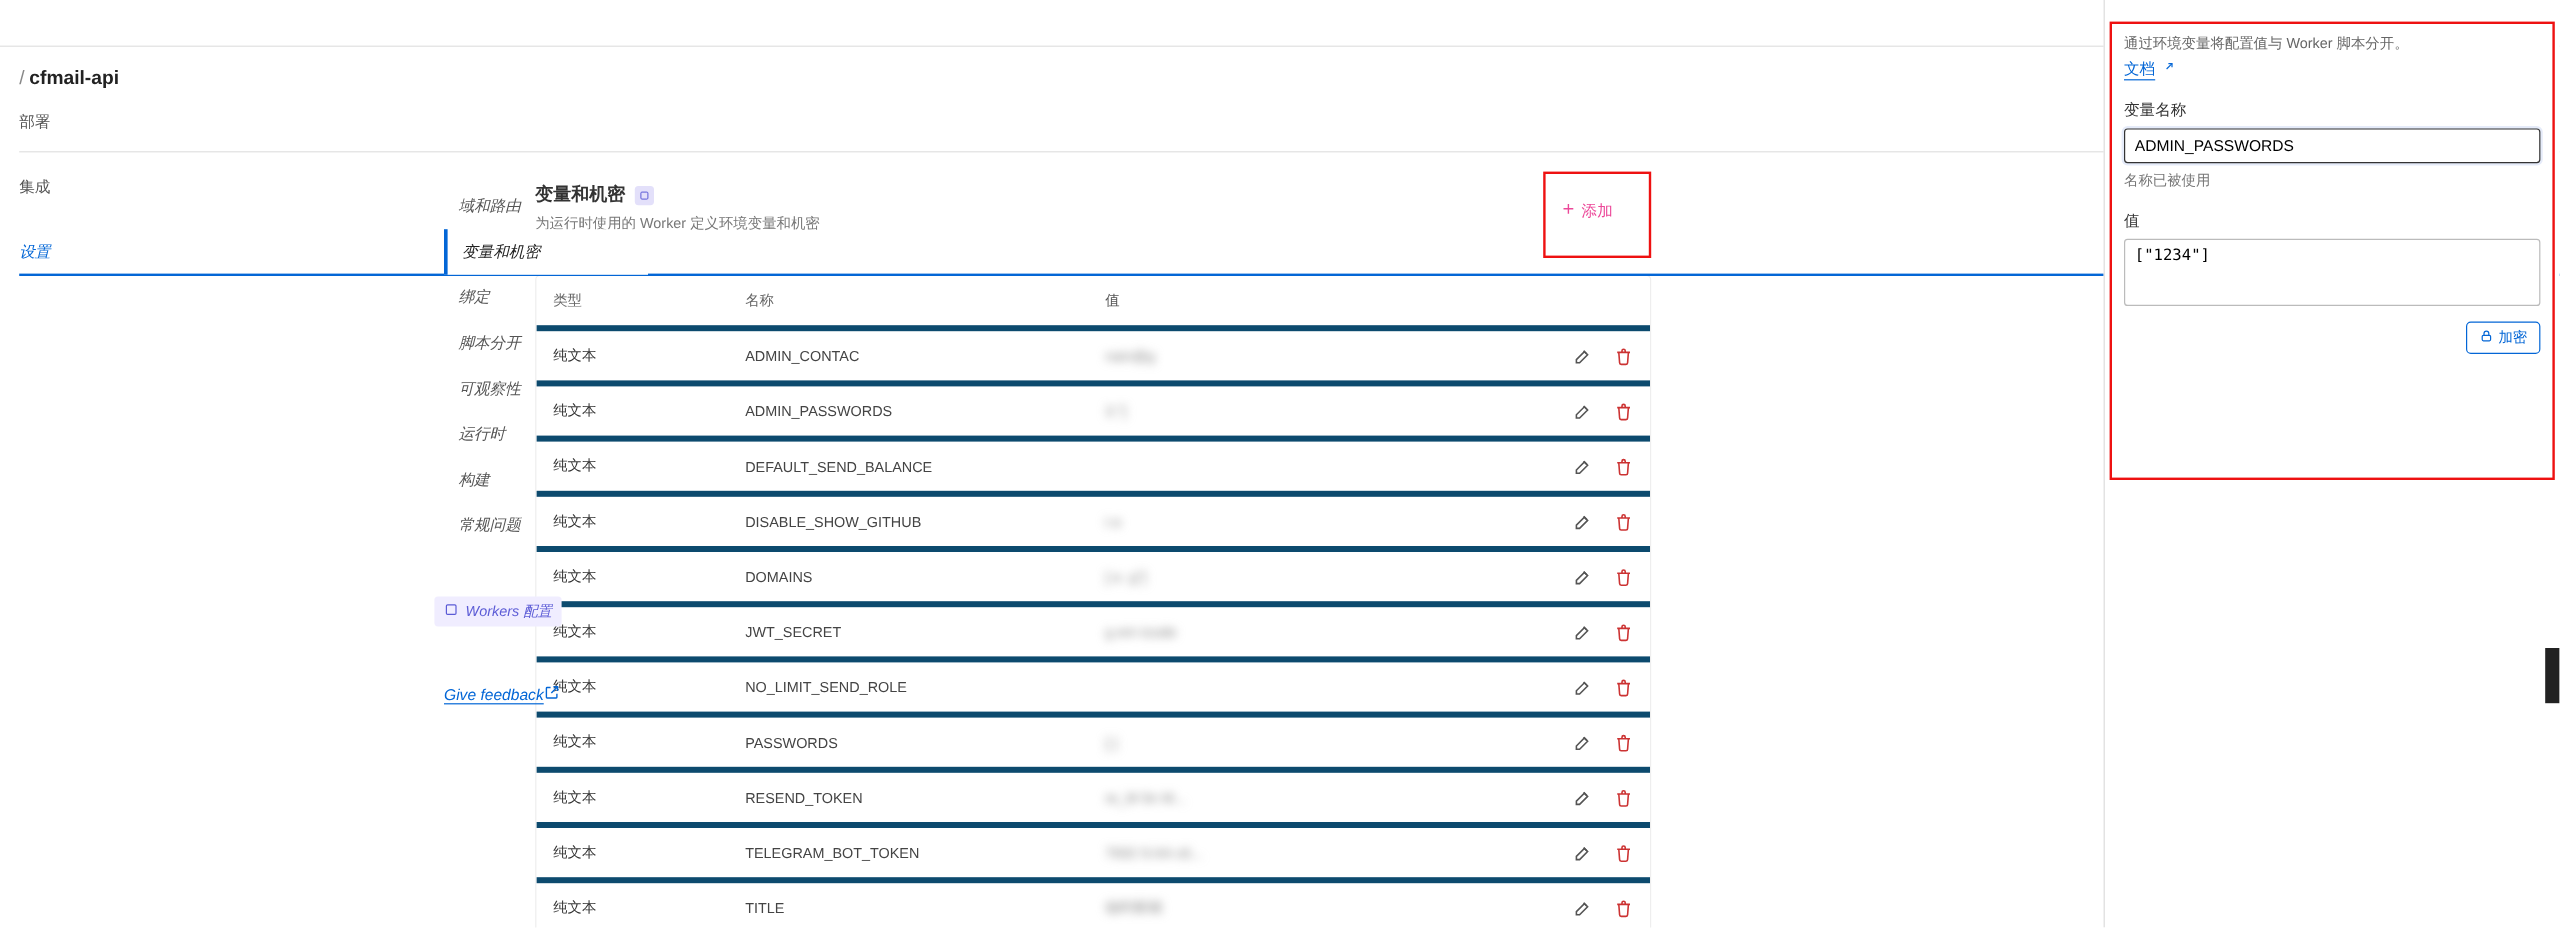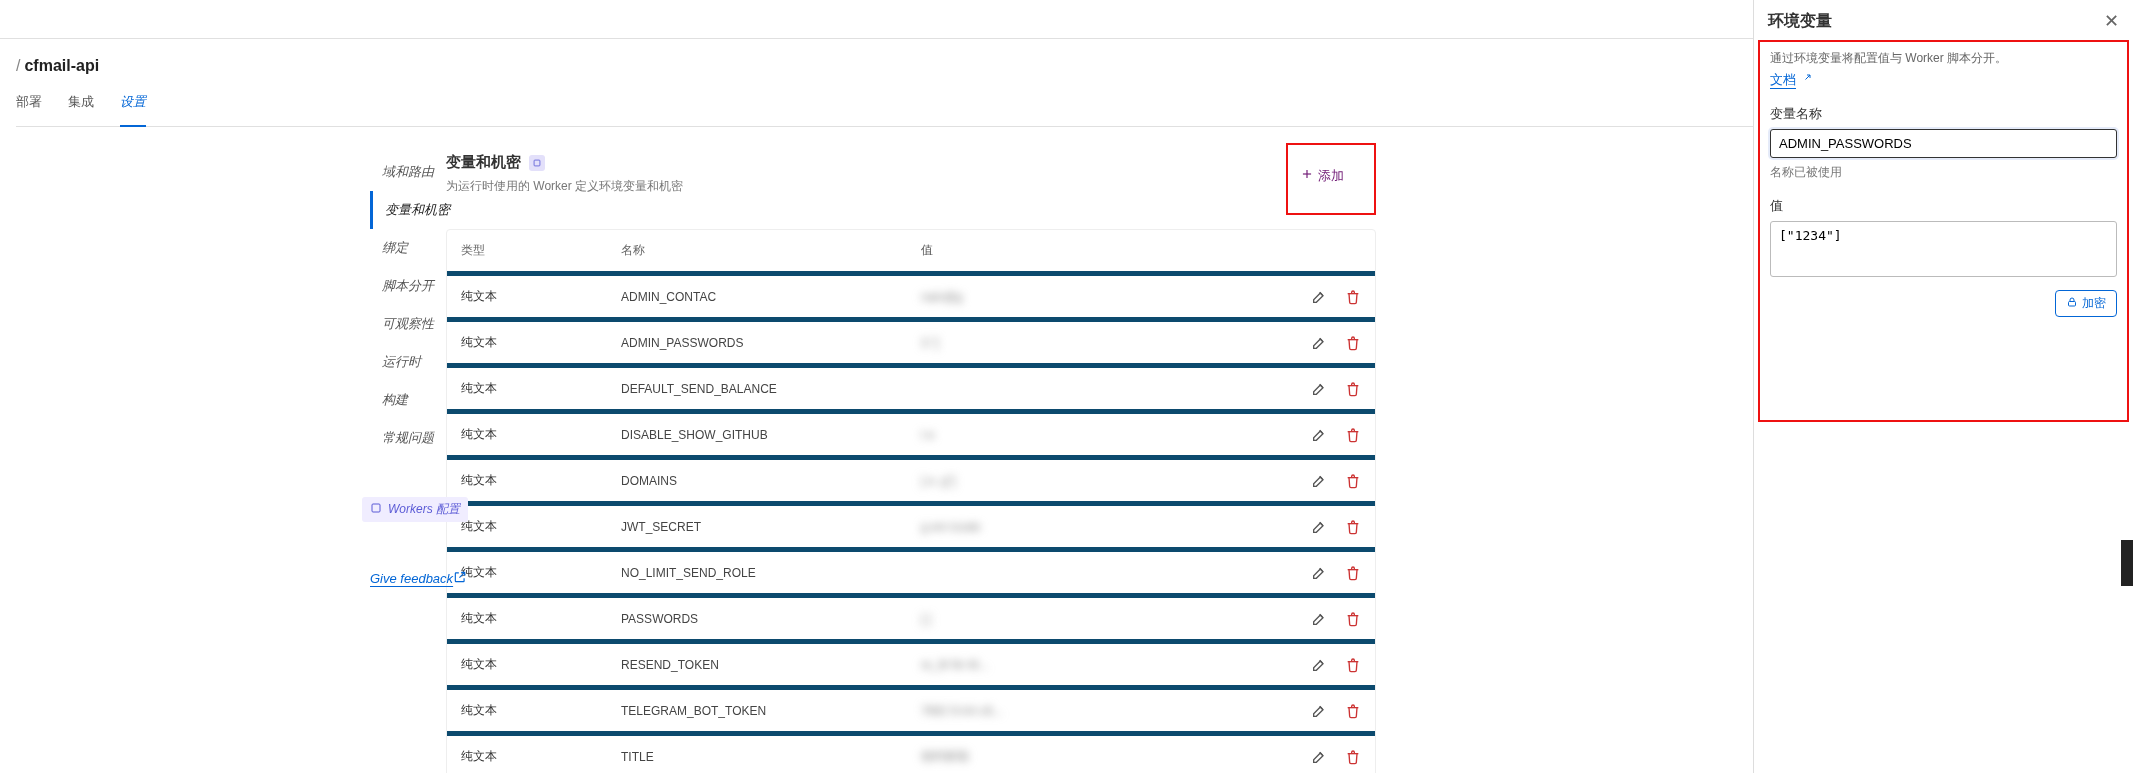--- a/index.html
+++ b/index.html
@@ -8,42 +8,42 @@
   
   .topbar { height: 38px; display:flex; align-items:center; justify-content:flex-end; padding-right: 10px; }
   .topbar .search-group { display:flex; align-items:center; gap:4px; color:#555; }
   .topbar .search-group svg { width:16px; height:16px; }
   .topbar-divider { border-bottom: 1px solid #e0e0e0; }
 
   
   .content { padding: 0 0 0 16px; }
   .breadcrumb { font-size: 16px; font-weight: 600; color: #222; padding: 18px 0 8px 0; }
   .breadcrumb .slash { color: #888; margin-right: 4px; font-weight:400; }
-  .tabs { display:flex; gap: 26px; margin-top: 10px; border-bottom: 1px solid #e0e0e0; height: 34px; }
+  .tabs { display:flex; gap: 26px; margin-top: 10px; border-bottom: 1px solid #e0e0e0; height: 34px; flex-direction: column; }
   .tab { font-size: 13px; color: #555; padding-bottom: 10px; cursor:pointer; }
   .tab.active { color: #0366d6; position: relative; font-style: italic; }
   .tab.active::after { content:""; position:absolute; left:0; right:0; bottom:-1px; height:2px; background:#0366d6; }
 
   
   .main { display:flex; padding-top: 26px; }
   .sidebar { width: 240px; padding-left: 240px; min-width: 400px; position: relative; }
   .side-inner { position:absolute; left:354px; top:0; width:170px;font-style:italic; }
   .side-item { font-size:13px; color:#555; padding: 10px 12px; cursor:pointer; }
   .side-item.active { color:#222; background:#fff; border-left:3px solid #0366d6; font-weight:500; }
   .workers-config { margin-top: 40px; display:inline-flex; align-items:center; gap:6px; background:#f0edff; color:#5b5bd6; font-size:12px; padding:4px 8px; border-radius:3px; margin-left:-8px;}
   .workers-config svg { width:12px;height:12px; }
   .feedback { margin-top: 48px; color:#0366d6; text-decoration: underline; text-underline-offset:3px; display:inline-flex; align-items:center; gap:0; }
   .feedback svg { width:14px;height:14px; }
 
   .panel { flex:1; padding-left: 30px; max-width: 960px; }
   .panel-head { display:flex; justify-content:space-between; align-items:flex-start; }
   .panel-title { font-size:15px; font-weight:600; display:flex; align-items:center; gap:8px;}
   .panel-badge { background:#e3e0fa; color:#5b5bd6; font-size:11px; border-radius:3px; width:16px; height:16px; display:inline-flex; align-items:center; justify-content:center; }
   .panel-sub { color:#777; font-size:12px; margin-top:6px; }
-  .add-btn { color:#701a75; font-size:13px; display:inline-flex; align-items:flex-start; gap:4px; cursor:pointer; }
+  .add-btn { color:#ec4899; font-size:13px; display:inline-flex; align-items:flex-start; gap:4px; cursor:pointer; }
   .add-btn svg{width:14px;height:14px;}
   .add-highlight { border:2px solid #e11; padding: 22px 30px 28px 12px; margin-top:-10px; }
 
   
   .table { margin-top: 14px; border:1px solid #eee; border-radius:4px; overflow:hidden; }
   .thead, .trow { display:flex; align-items:center; padding: 12px 14px; border-bottom:5px solid #0c4a6e; font-size:12px; }
   .thead { color:#666; background:#fafafa00; }
   .col-type { width:160px; }
   .col-name { width:300px; flex-shrink:0; }
   .col-value { flex:1; color:#555; position:relative; }
@@ -390,26 +390,20 @@
                 </span>
               </div>
             </div>
           </div>
       </div>
     </div>
   </div>
 </div>
 
 <div class="drawer">
-  <div class="drawer-head">
-    <div class="drawer-title">环境变量</div>
-    <div class="drawer-close">
-      <span>✕</span>
-    </div>
-  </div>
   <div class="drawer-section">
     <div class="drawer-desc">通过环境变量将配置值与 Worker 脚本分开。</div>
     <a class="doc-link">
       <span>文档</span>
       <span><svg viewBox="0 0 24 24" fill="none" stroke="currentColor" stroke-width="2">
             <path d="M14 4h6v6"></path>
             <path d="M20 4l-9 9"></path>
           </svg></span>
     </a>
 

